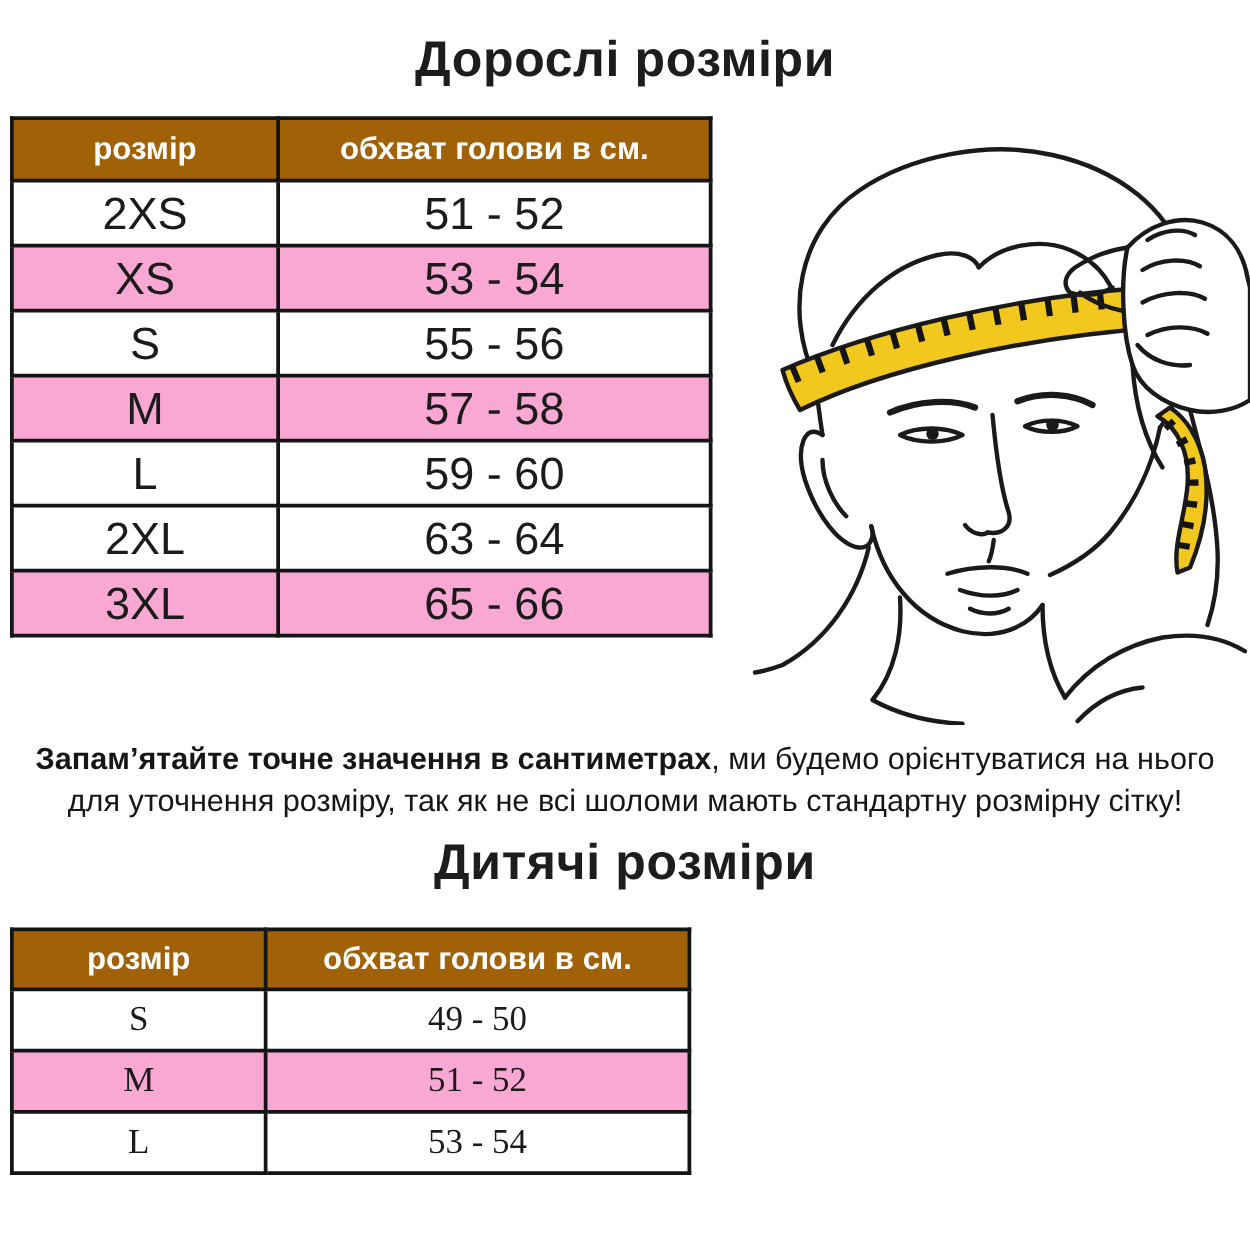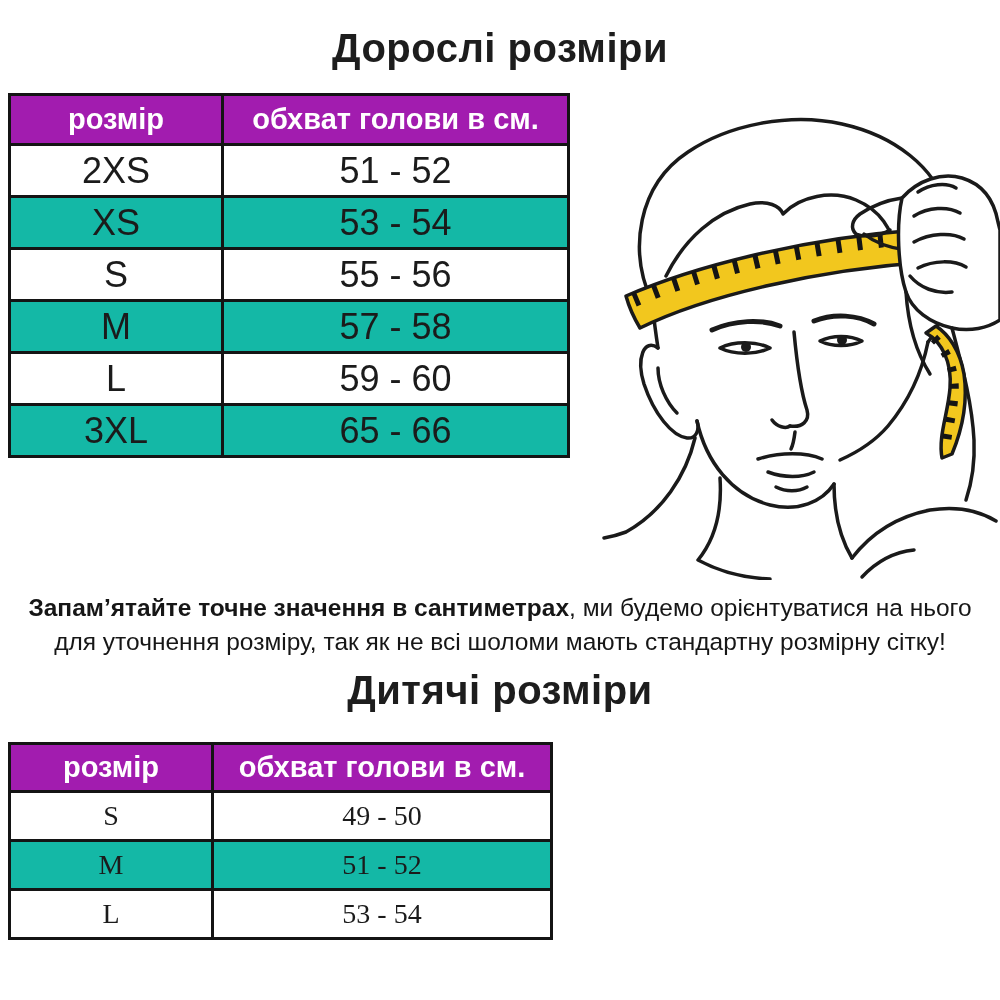--- a/index.html
+++ b/index.html
@@ -6,28 +6,28 @@
   .page{position:relative;width:1000px;height:1000px;background:#fff;overflow:hidden;
         font-family:"Liberation Sans",sans-serif;color:#1b1b1b;}
   .title{position:absolute;left:0;right:0;text-align:center;
          font-size:40px;font-weight:700;color:#1d1d1d;letter-spacing:.5px;}
   #title-adult{top:26px;text-align:center;}
   #title-children{top:668px;}
   table{border-collapse:collapse;position:absolute;table-layout:fixed;}
   #adult-table{left:8px;top:93px;width:562px;}
   #children-table{left:8px;top:742px;width:545px;}
   th,td{border:3px solid #141414;text-align:center;padding:0;}
-  th{background:#a21caf;color:#fff;font-weight:700;font-size:29px;}
+  th{background:#a16207;color:#fff;font-weight:700;font-size:25px;}
   #adult-table th{height:47px;}
   #adult-table td{height:49px;font-size:36px;}
   #children-table th{height:45px;}
   #children-table td{height:46px;font-size:28px;font-family:"Liberation Serif",serif;}
   #adult-table .col-size{width:210px;}
   #children-table .col-size{width:200px;}
-  tr.alt td{background:#14b8a6;}
+  tr.alt td{background:#f9a8d4;}
   tr.plain td{background:#ffffff;}
   .note{position:absolute;left:0;right:0;top:591px;text-align:center;
         font-size:24.5px;line-height:34px;color:#161616;padding:0 20px;}
   .note b{font-weight:700;}
   #illustration{position:absolute;left:600px;top:80px;width:400px;height:500px;}
 </style>
 </head>
 <body>
 
 <div class="page">
@@ -54,20 +54,24 @@
         <td>S</td>
         <td>55 - 56</td>
       </tr>
       <tr class="alt">
         <td>M</td>
         <td>57 - 58</td>
       </tr>
       <tr class="plain">
         <td>L</td>
         <td>59 - 60</td>
+      </tr>
+      <tr class="plain">
+        <td>2XL</td>
+        <td>63 - 64</td>
       </tr>
       <tr class="alt">
         <td>3XL</td>
         <td>65 - 66</td>
       </tr>
     </tbody>
   </table>
 
   <svg id="illustration" viewBox="0 0 400 500" fill="none" stroke="#1a1a1a" stroke-width="3.5" stroke-linecap="round" stroke-linejoin="round">
 

